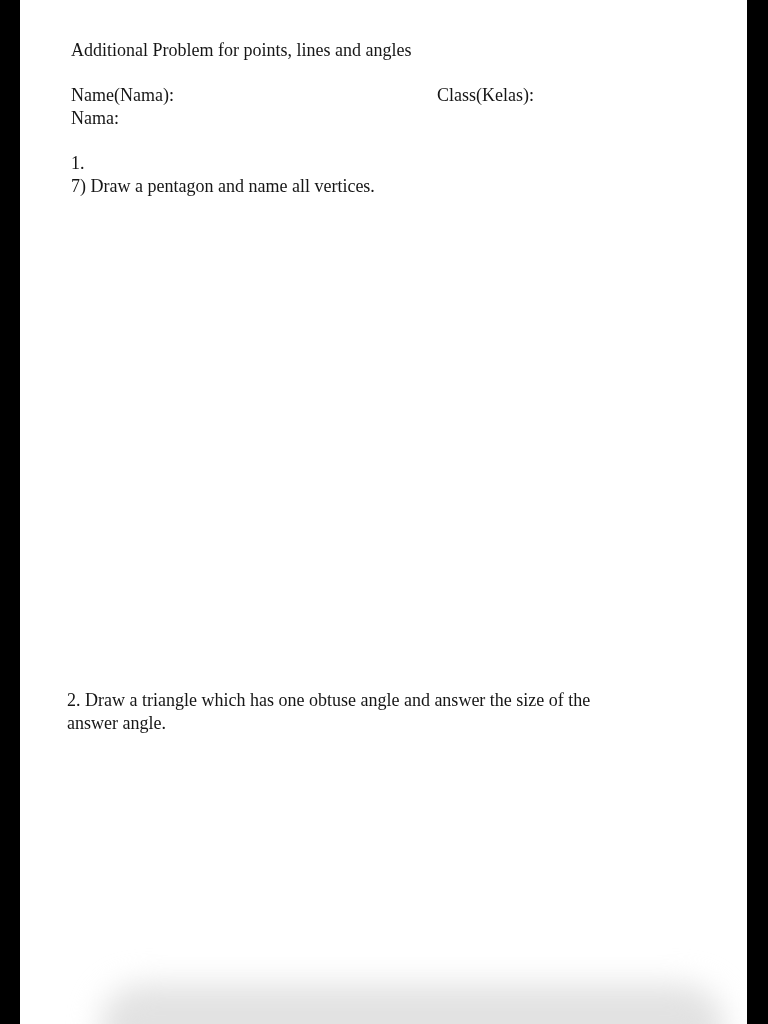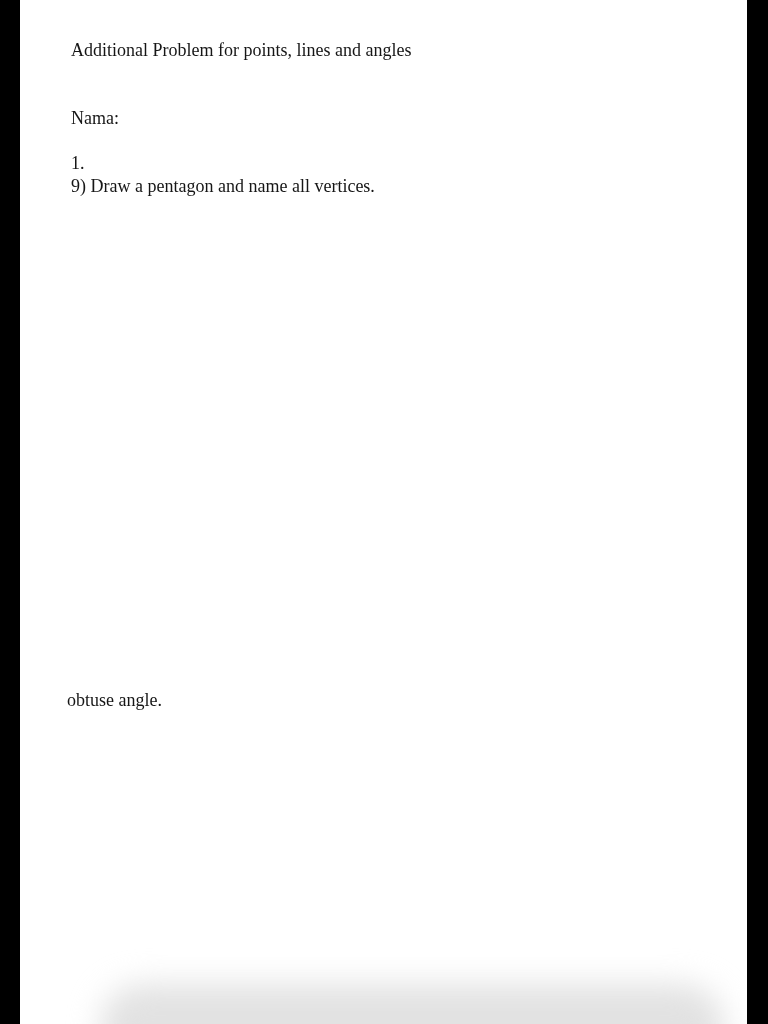--- a/index.html
+++ b/index.html
@@ -56,28 +56,33 @@
   }
 </style>
 </head>
 <body>
 
 <div id="screen">
   <div id="paper">
 
     <div class="textline" style="left:51px; top:39px;">Additional Problem for points, lines and angles</div>
 
+    <div class="textline field-row" style="left:51px; top:84px; width:640px;">
+      <span id="name-label">Name(Nama):</span>
+      <span id="class-label">Class(Kelas):</span>
+    </div>
 
     <div class="textline" style="left:51px; top:107px;">Nama:</div>
 
     <div class="textblock" style="left:51px; top:152px;">
       <div style="white-space:pre;">1.</div>
-      <div style="white-space:pre;">9) Draw a pentagon and name all vertices.</div>
+      <div style="white-space:pre;">7) Draw a pentagon and name all vertices.</div>
     </div>
 
 
     <div class="textblock" style="left:47px; top:689px;">
-      <div style="white-space:pre;">obtuse angle.</div>
+      <div style="white-space:pre;">2. Draw a triangle which has one obtuse angle and answer the size of the</div>
+      <div style="white-space:pre;">answer angle.</div>
     </div>
 
     <div id="bottom-shadow"></div>
   </div>
 </div>
 
 </body></html>

